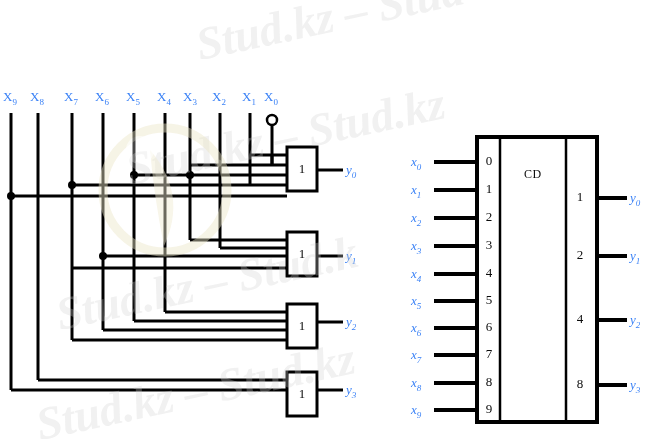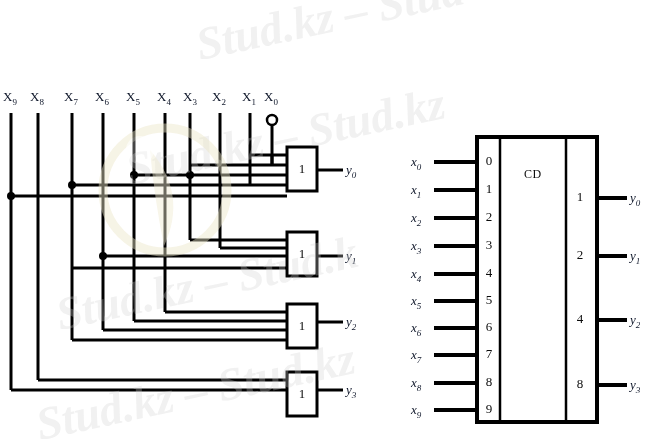--- a/index.html
+++ b/index.html
@@ -23,21 +23,21 @@
     color:#111;
     z-index:4;
   }
   .lbl{
     position:absolute;
     z-index:4;
     font-family:"Liberation Serif", serif;
     font-size:13px;
     line-height:1;
     white-space:nowrap;
-    color:#0f172a;
+    color:#3b82f6;
   }
   .lbl sub{font-size:9px;line-height:1;}
   .lbl.ital{font-style:italic;}
   .pin{
     position:absolute;
     z-index:4;
     font-family:"Liberation Serif", serif;
     font-size:13px;
     line-height:1;
     color:#0b0b0b;

